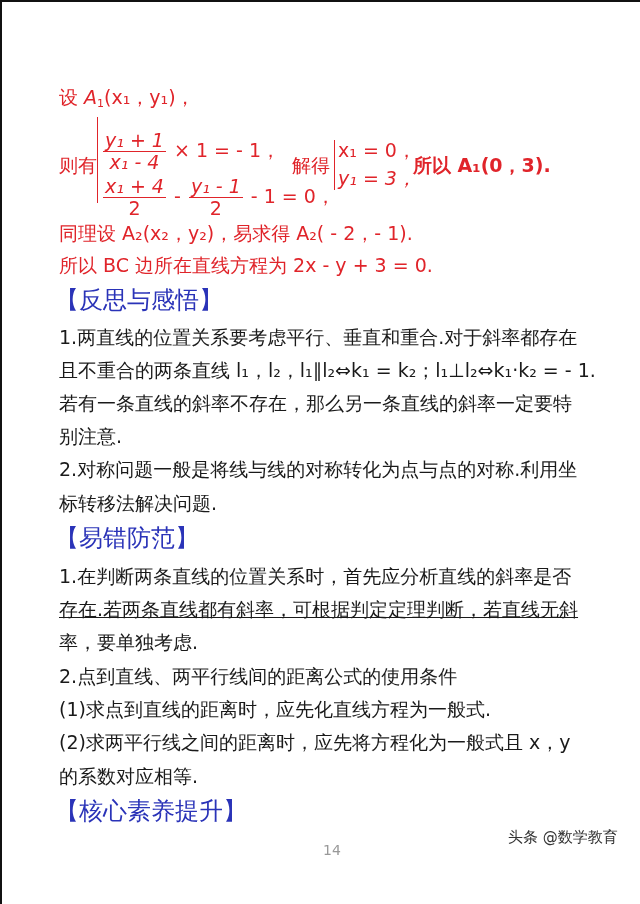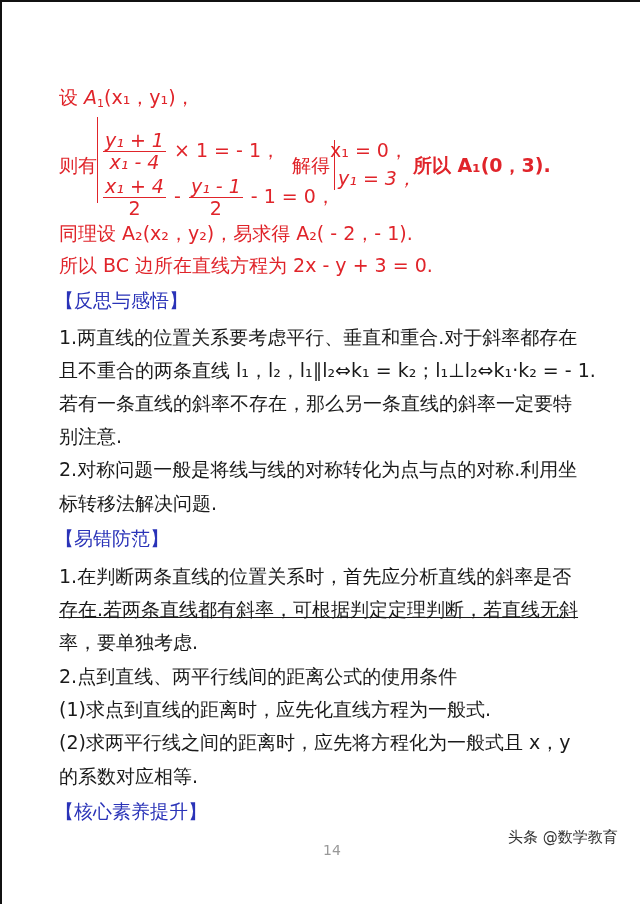--- a/index.html
+++ b/index.html
@@ -8,37 +8,37 @@
     font-family: "DejaVu Sans", "Liberation Sans", sans-serif;
   }
   .frame-top { position:absolute; left:0; top:0; width:640px; height:2px; background:#111; }
   .frame-left { position:absolute; left:0; top:0; width:2px; height:904px; background:#111; }
   .line {
     position:absolute; left:59px; font-size:19px; line-height:24px; white-space:nowrap; color:#1a1a1a;
   }
   .red { color:#e0242a; }
   .blue-head {
     font-family: "DejaVu Serif", "Liberation Serif", serif;
-    color:#2a33b8; font-size:19px;
+    color:#2a33b8; font-size:24px;
   }
   .i { font-style:italic; }
   sub { font-size:11px; vertical-align:-3px; line-height:0; }
   
   .sys { position:absolute; left:59px; top:115px; height:90px; color:#e0242a; font-size:19px; }
   .sys .lead { position:absolute; left:0; top:38px; white-space:nowrap; }
   .sys .brace { position:absolute; left:38px; top:2px; width:3px; height:86px; border-left:1.5px solid #e0242a; }
   .frac { display:inline-flex; flex-direction:column; align-items:center; vertical-align:middle; margin:15px 2px; }
   .frac .num { border-bottom:1.5px solid #e0242a; padding:0 2px; line-height:21px; }
   .frac .den { line-height:21px; }
   .row1 { position:absolute; left:42px; top:0px; white-space:nowrap; }
   .row2 { position:absolute; left:42px; top:46px; white-space:nowrap; }
   .sol { position:absolute; left:292px; top:140px; color:#e0242a; font-size:19px; height:50px; }
   .sol .lead { position:absolute; left:0; top:13px; white-space:nowrap; }
   .sol .brace { position:absolute; left:42px; top:0; height:50px; border-left:1.5px solid #e0242a; }
-  .sol .r1 { position:absolute; left:38px; top:-2px; white-space:nowrap;text-align:right; }
+  .sol .r1 { position:absolute; left:46px; top:-2px; white-space:nowrap;text-align:right; }
   .sol .r2 { position:absolute; left:46px; top:26px; white-space:nowrap;font-style:italic; }
   .sol .tail { position:absolute; left:121px; top:13px; white-space:nowrap;font-weight:bold; }
   .pagenum { position:absolute; left:323px; top:842px; font-size:14px; color:#999; }
   .watermark { position:absolute; left:508px; top:828px; font-size:15px; color:#333; white-space:nowrap;
     text-shadow: 0 0 1px #fff, 0 0 2px #fff; }
 </style>
 </head>
 <body>
 
 <div class="frame-top"></div>

